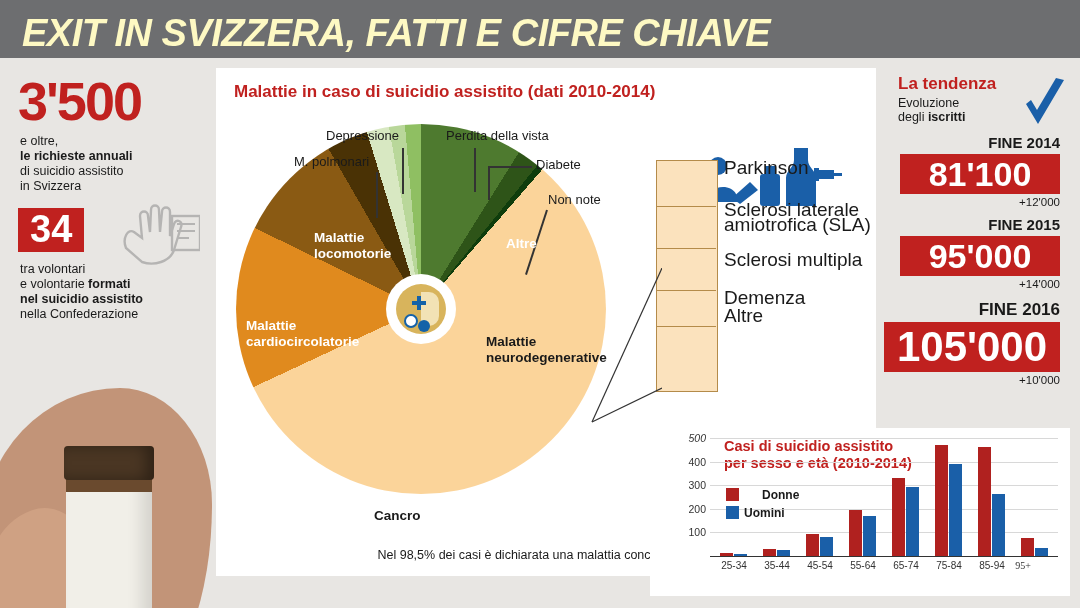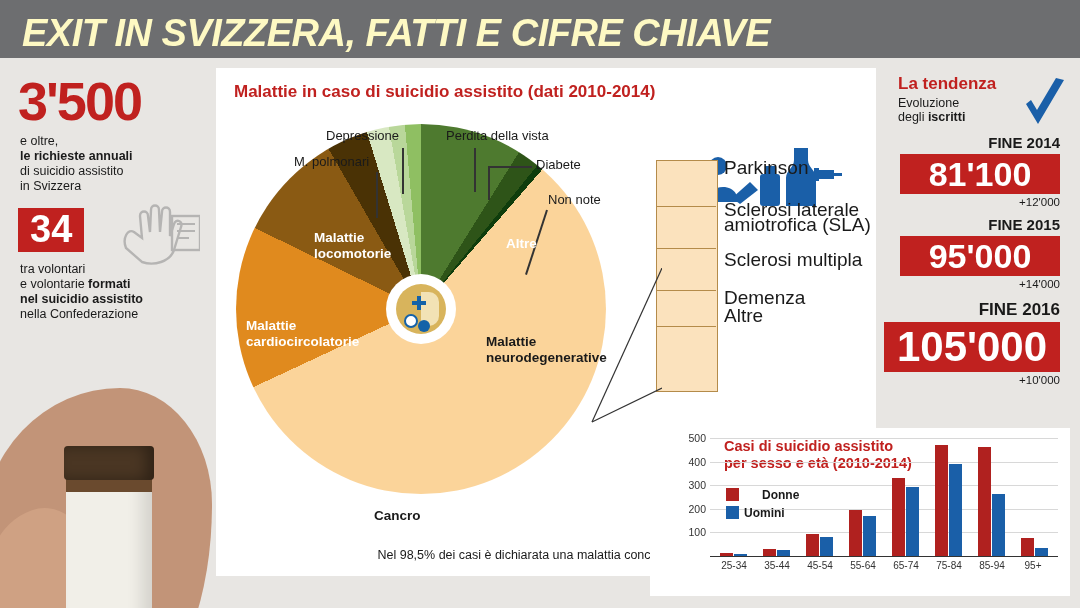--- a/index.html
+++ b/index.html
@@ -345,21 +345,21 @@
     <span>per sesso e età (2010-2014)</span>
   </div>
 
   <div class="bar-plot">
     <div class="gridline" style="top:0px;"></div>
     <div class="gridline" style="top:23.6px;"></div>
     <div class="gridline" style="top:47.2px;"></div>
     <div class="gridline" style="top:70.8px;"></div>
     <div class="gridline" style="top:94.4px;"></div>
 
-    <div class="ytick" style="top:-6px;">500</div>
+    <div class="ytick" style="top:-6px;font-style:italic;">500</div>
     <div class="ytick" style="top:17.6px;">400</div>
     <div class="ytick" style="top:41.2px;">300</div>
     <div class="ytick" style="top:64.8px;">200</div>
     <div class="ytick" style="top:88.4px;">100</div>
 
     <div class="bar" style="left:10px;width:13px;height:2.8px;background:#b0211f;"></div>
     <div class="bar" style="left:24px;width:13px;height:2.4px;background:#1a5fa8;"></div>
 
     <div class="bar" style="left:53px;width:13px;height:6.6px;background:#b0211f;"></div>
     <div class="bar" style="left:67px;width:13px;height:5.7px;background:#1a5fa8;"></div>
@@ -385,19 +385,19 @@
 
   <div class="xaxis"></div>
 
   <div class="xtick" style="left:62px;width:44px;">25-34</div>
   <div class="xtick" style="left:105px;width:44px;">35-44</div>
   <div class="xtick" style="left:148px;width:44px;">45-54</div>
   <div class="xtick" style="left:191px;width:44px;">55-64</div>
   <div class="xtick" style="left:234px;width:44px;">65-74</div>
   <div class="xtick" style="left:277px;width:44px;">75-84</div>
   <div class="xtick" style="left:320px;width:44px;">85-94</div>
-  <div class="xtick" style="left:361px;width:44px;">95+</div>
+  <div class="xtick" style="left:351px;width:44px;font-family:Liberation Serif, serif;">95+</div>
 
   <div class="legend-sw" style="left:76px;top:60px;background:#b0211f;"></div>
   <div class="legend-tx" style="left:94px;top:60px;padding-left:18px;">Donne</div>
   <div class="legend-sw" style="left:76px;top:78px;background:#1a5fa8;"></div>
   <div class="legend-tx" style="left:94px;top:78px;">Uomini</div>
 </div>
 
 </body></html>

